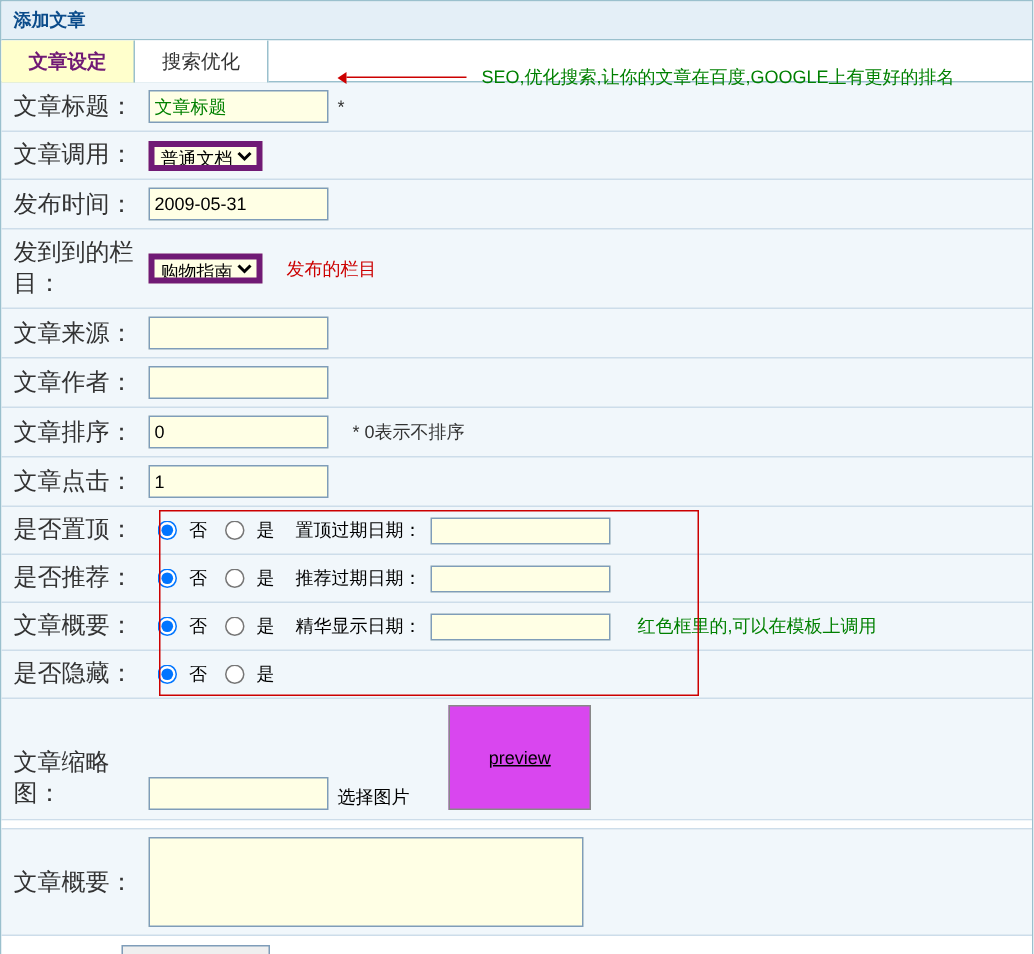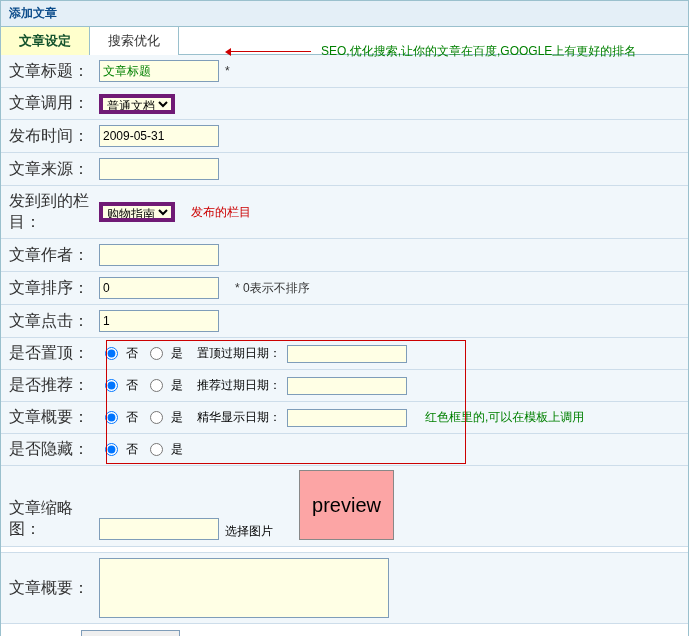--- a/index.html
+++ b/index.html
@@ -36,21 +36,21 @@
     line-height: 28px;
     border-right: 1px solid #9ac0cd;
     font-size: 13px;
     cursor: pointer;
     background: #fff;
     color: #333;
   }
   .tab.active {
     background: #ffffcc;
     font-weight: bold;
-    color: #14532d;
+    color: #701a75;
   }
   .arrow-note {
     position: absolute;
     left: 230px;
     top: 16px;
     display: flex;
     align-items: center;
   }
   .arrow-line {
     display: inline-block;
@@ -139,28 +139,29 @@
     padding: 1px 3px;
   }
   .green-side {
     color: #008000;
     margin-left: 12px;
     font-size: 12px;
   }
   .preview-block {
     width: 95px;
     height: 70px;
-    background: #fca5a5;
+    background: #d946ef;
     border: 1px solid #888;
     display: flex;
     align-items: center;
     justify-content: center;
-    font-size: 20px;
+    font-size: 12px;
     font-family: Arial, sans-serif;
     color: #000;
+    text-decoration: underline;
   }
   .thumb-row {
     align-items: flex-end;
     padding-top: 4px;
     padding-bottom: 6px;
   }
   textarea {
     width: 290px;
     height: 60px;
     border: 1px solid #7f9db9;
@@ -225,33 +226,33 @@
     </div>
 
     <div class="row">
       <div class="lbl">发布时间：</div>
       <div class="val">
         <input class="txtin" style="width: 120px;" value="2009-05-31">
       </div>
     </div>
 
     <div class="row">
-      <div class="lbl">文章来源：</div>
-      <div class="val">
-        <input class="txtin" style="width: 120px;" value="">
-      </div>
-    </div>
-
-    <div class="row">
       <div class="lbl">发到到的栏目：</div>
       <div class="val">
         <select class="sel">
           <option>购物指南</option>
         </select>
         <span class="redtxt" style="margin-left:10px">发布的栏目</span>
+      </div>
+    </div>
+
+    <div class="row">
+      <div class="lbl">文章来源：</div>
+      <div class="val">
+        <input class="txtin" style="width: 120px;" value="">
       </div>
     </div>
 
     <div class="row">
       <div class="lbl">文章作者：</div>
       <div class="val">
         <input class="txtin" style="width: 120px;" value="">
       </div>
     </div>
 

